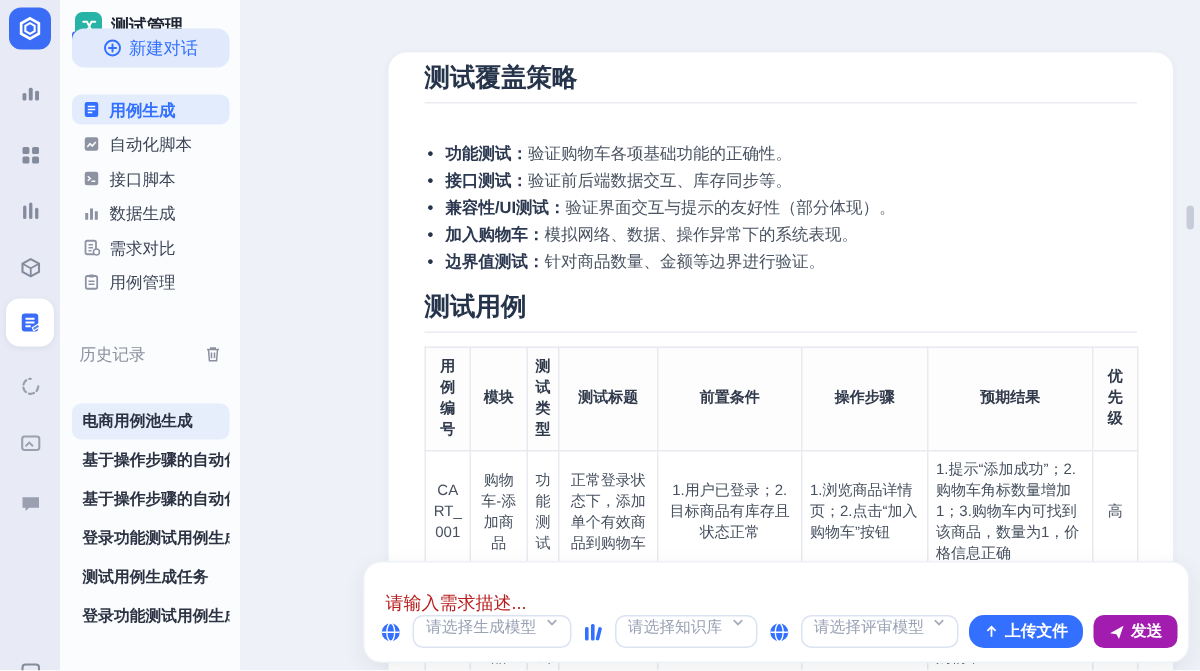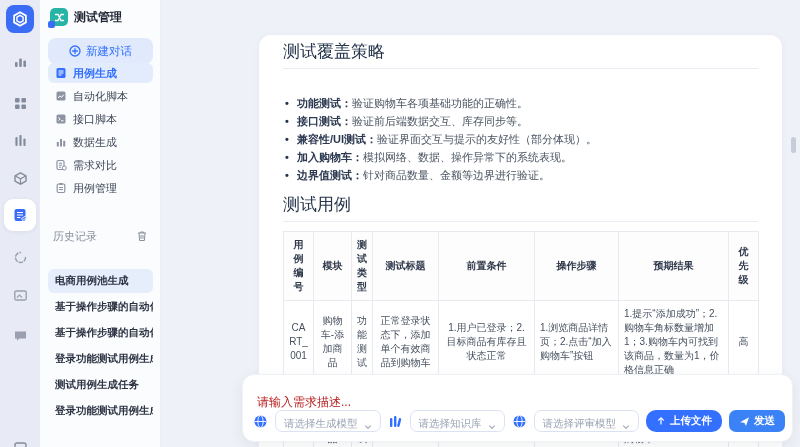--- a/index.html
+++ b/index.html
@@ -13,55 +13,55 @@
   .rail-ic { position:absolute; left:12px; width:16px; height:16px; display:flex; align-items:center; justify-content:center; }
   .rail .active-tile { position:absolute; left:4px; top:199px; width:32px; height:32px; background:#ffffff; border-radius:9px; display:flex; align-items:center; justify-content:center; box-shadow:0 1px 4px rgba(40,60,110,.08); }
   .edge-indicator { position:absolute; left:0; top:127px; width:3px; height:30px; background:#565b66; border-radius:0 2px 2px 0; }
 
   
   .sidebar { position:absolute; left:40px; top:0; width:121px; height:447px; background:#fbfcfe; border-right:1px solid #edeff5; z-index:4; }
   .sb-head { position:absolute; left:10px; top:8px; display:flex; align-items:center; gap:6px; }
   .sb-appicon { width:18px; height:18px; background:#27b3a6; border-radius:5px; position:relative; display:flex; align-items:center; justify-content:center; }
   .sb-appicon .corner { position:absolute; left:-2px; bottom:-2px; width:7px; height:7px; background:#3a6cf6; border-radius:2px; }
   .sb-title { font-size:12px; font-weight:bold; color:#1f2533; }
-  .new-chat { position:absolute; left:8px; top:38px; width:105px; height:26px; background:#e0eafc; border-radius:8px; display:flex; align-items:center; justify-content:center; gap:5px; color:#3370ff; font-size:11.5px; cursor:pointer; }
+  .new-chat { position:absolute; left:8px; top:19px; width:105px; height:26px; background:#e0eafc; border-radius:8px; display:flex; align-items:center; justify-content:center; gap:5px; color:#3370ff; font-size:11.5px; cursor:pointer; }
   .menu { position:absolute; left:0; top:63px; width:121px; }
   .m-item { height:20px; margin:0 8px 3px 8px; padding:0 7px; border-radius:6px; display:flex; align-items:center; gap:6px; font-size:11px; color:#3e4657; cursor:pointer; }
   .m-item.active { background:#e3ecfd; color:#3370ff; font-weight:bold; }
   .m-item .mi { width:12px; height:12px; flex:0 0 12px; display:flex; }
   .hist-head { position:absolute; left:0; top:227px; width:121px; padding:0 13px; height:18px; display:flex; align-items:center; justify-content:space-between; }
   .hist-label { font-size:11px; color:#8a909e; }
   .hist-list { position:absolute; left:0; top:253px; width:121px; }
   .h-item { height:24px; margin:0 8px 2px 8px; padding:0 7px; border-radius:6px; display:flex; align-items:center; font-size:10.5px; font-weight:bold; color:#2b3242; white-space:nowrap; overflow:hidden; cursor:pointer; }
   .h-item.active { background:#e6eefc;margin-top:16px; }
 
   
   .main { position:absolute; left:161px; top:0; width:639px; height:447px; background:#eff1f8; }
   .card { position:absolute; left:98px; top:35px; width:523px; height:412px; background:#ffffff; border-radius:12px 12px 0 0; padding:6px 24px 0 24px; overflow:hidden; box-shadow:0 1px 6px rgba(40,60,110,.05); }
-  .h2 { font-size:17px; line-height:21px; font-weight:normal; color:#25344a; padding-bottom:6px; border-bottom:1px solid #e9edf3; }
+  .h2 { font-size:17px; line-height:21px; font-weight:bold; color:#25344a; padding-bottom:6px; border-bottom:1px solid #e9edf3; }
   .h2.second { margin-top:10px; }
   .bullets { list-style:none; margin:25px 0 4px 2px; }
   .bullets li { font-size:11px; line-height:18px; color:#4a5462; padding-left:12px; position:relative; }
   .bullets li::before { content:"•"; position:absolute; left:0; color:#25344a; font-weight:bold; }
   .bullets .bl { font-weight:bold; color:#2b3850; }
   table { border-collapse:collapse; table-layout:fixed; width:475px; margin-top:9px; font-size:10px; color:#46505f; }
   th,td { border:1px solid #e8eaef; padding:6px 5px; vertical-align:middle; word-break:break-all; line-height:14px; }
   th { font-weight:bold; color:#303a4b; text-align:center; background:#fdfdfe; }
   td { text-align:center; }
   td.left { text-align:left; }
   .scroll-thumb { position:absolute; right:4px; top:137px; width:5px; height:16px; background:#c7ccd9; border-radius:3px; }
 
   
   .composer { position:absolute; left:81px; top:374px; width:551px; height:68px; background:#ffffff; border:1px solid #eef1f6; border-radius:12px; box-shadow:0 4px 14px rgba(28,39,60,.07); z-index:6; }
   .ph { position:absolute; left:14px; top:19px; font-size:12px; color:#b91c1c; }
   .ctrls { position:absolute; left:10px; right:10px; bottom:9px; display:flex; align-items:center; gap:7px; }
-  .pill { display:flex; align-items:flex-end; gap:6px; border:1px solid #dbe3f3; border-radius:7px; padding:0 8px; height:22px; font-size:10.5px; color:#9aa3b5; background:#fff; cursor:pointer; white-space:nowrap; }
+  .pill { display:flex; align-items:flex-start; gap:6px; border:1px solid #dbe3f3; border-radius:7px; padding:0 8px; height:22px; font-size:10.5px; color:#9aa3b5; background:#fff; cursor:pointer; white-space:nowrap; }
   .btn { display:flex; align-items:center; gap:4px; height:22px; padding:0 10px; border-radius:7px; font-size:10.5px; color:#ffffff; cursor:pointer; white-space:nowrap; }
   .btn.upload { background:#3370ff; font-weight:bold;border-radius:10px; }
-  .btn.send { background:#3b82f6; font-weight:bold; }
+  .btn.send { background:#a21caf; font-weight:bold; }
   .cicon { width:15px; height:15px; display:flex; flex:0 0 15px; }
   svg { display:block; }
 </style>
 </head>
 <body>
 
 <div class="screen">
 
   <div class="rail">
     <div class="logo">

